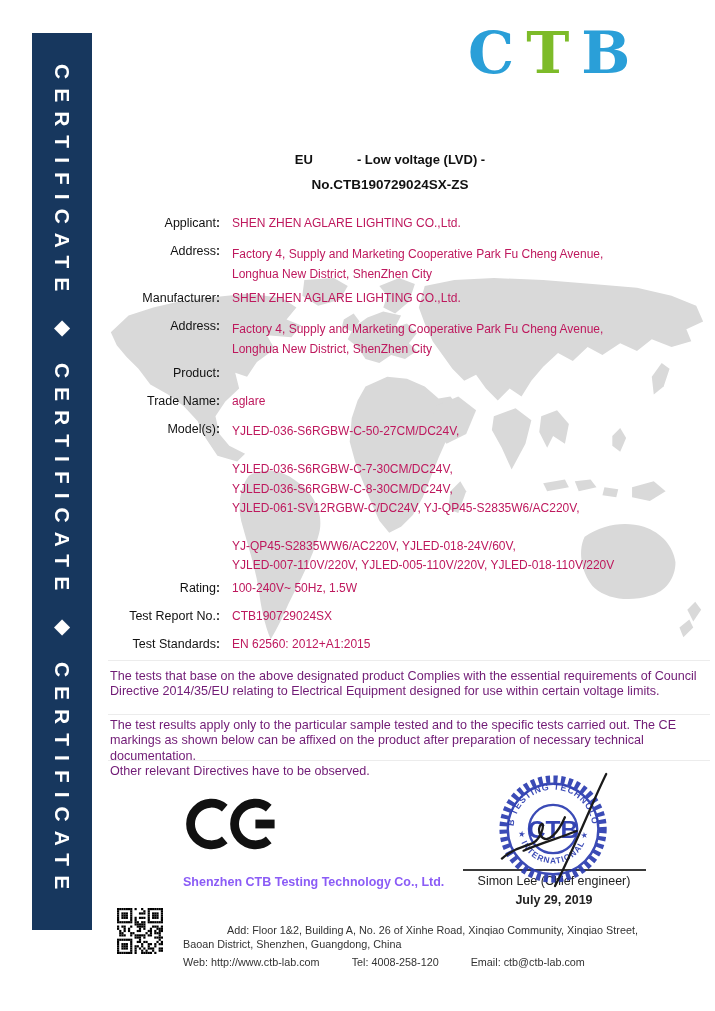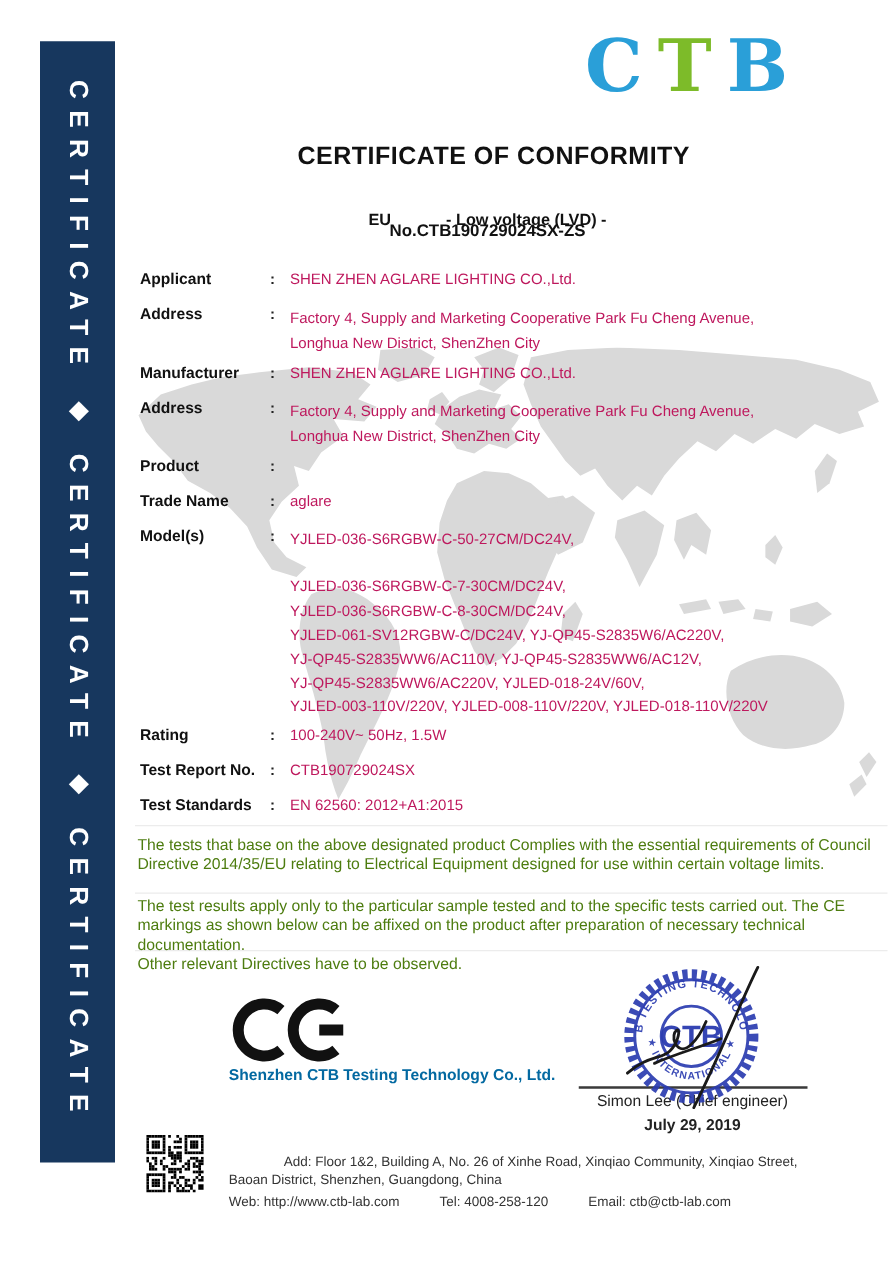--- a/index.html
+++ b/index.html
@@ -33,52 +33,52 @@
   .logo .lt { color:#7dbb29; }
   .logo .lb { color:#2a9fd8; }
   
   .title {
     position:absolute; left:105px; top:114px; width:580px; z-index:1;
     text-align:center; font-size:20px; font-weight:bold; color:#111; letter-spacing:0.4px;
   }
   .subtitle {
     position:absolute; left:105px; top:152px; width:570px; z-index:1;
     display:flex; justify-content:center; gap:44px;
-    font-size:13px; font-weight:bold; color:#111;margin-top:16px;
+    font-size:13px; font-weight:bold; color:#111;
   }
   .certno {
     position:absolute; left:105px; top:177px; width:570px; z-index:1;
     text-align:center; font-size:13.5px; font-weight:bold; color:#111;
   }
   
   .frow {
     position:absolute; left:112px; width:596px; z-index:1;
     display:grid; grid-template-columns:104px 16px 1fr;
     font-size:12px; line-height:15px;
   }
-  .frow .lbl { font-weight:bold; font-size:12.5px; color:#111; }
+  .frow .lbl { font-weight:normal; font-size:12.5px; color:#111;text-align:right; }
   .frow .col { font-weight:bold; color:#222; }
   .frow .val { color:#be185d; }
   .val.twolines { line-height:20px; }
   .val.modellines { line-height:19.2px; }
   
   .para {
     position:absolute; left:110px; width:601px; z-index:1;
-    font-size:12.6px; line-height:15.3px; color:#4d7c0f;
+    font-size:12.6px; line-height:15.3px; color:#701a75;
   }
   .sep { position:absolute; left:108px; width:602px; border-top:1px solid #ececec; z-index:0; }
   
   .ce { position:absolute; left:185px; top:795px; z-index:1; }
   .stamp { position:absolute; left:494px; top:768px; z-index:3; }
   .sigline { position:absolute; left:463px; top:869px; width:183px; border-top:2px solid #3a3a3a; z-index:2; }
   .signame { position:absolute; left:448px; top:874px; width:212px; text-align:center; font-size:12.5px; color:#222; z-index:2; }
   .sigdate { position:absolute; left:448px; top:893px; width:212px; text-align:center; font-size:12.5px; color:#222; z-index:2;font-weight:bold; }
   
   .qr { position:absolute; left:117px; top:908px; width:46px; height:46px; z-index:2; }
-  .f-company { position:absolute; left:183px; top:853px; font-size:12.5px; font-weight:bold; color:#0369a1; z-index:2;text-align:right; }
+  .f-company { position:absolute; left:183px; top:875px; font-size:12.5px; font-weight:bold; color:#8b5cf6; z-index:2;text-align:right; }
   .f-add1 { position:absolute; left:183px; top:924px; font-size:10.8px; color:#333; z-index:2;margin-left:44px; }
   .f-add2 { position:absolute; left:183px; top:938px; font-size:10.8px; color:#333; z-index:2; }
   .f-contact { position:absolute; left:183px; top:956px; display:flex; gap:32px; font-size:10.8px; color:#333; z-index:2; }
   
   .stamp text, .stamp textPath { font-family:"Liberation Sans","DejaVu Sans",sans-serif; }
 </style>
 </head>
 <body>
 
 <div class="page">
@@ -108,21 +108,20 @@
   </svg>
 
   <div class="sidebar">
     <span class="vtext">CERTIFICATE ◆ CERTIFICATE ◆ CERTIFICATE</span>
   </div>
 
   <div class="logo">
     <span class="lc">C</span><span class="lt">T</span><span class="lb">B</span>
   </div>
 
-  <div class="title">CERTIFICATE OF CONFORMITY</div>
   <div class="subtitle">
     <span>EU</span>
     <span>- Low voltage (LVD) -</span>
   </div>
   <div class="certno">No.CTB190729024SX-ZS</div>
 
   <div class="frow" style="top:216px">
     <span class="lbl">Applicant</span>
     <span class="col">:</span>
     <span class="val">SHEN ZHEN AGLARE LIGHTING CO.,Ltd.</span>
@@ -165,23 +164,23 @@
 
   <div class="frow" style="top:422px">
     <span class="lbl">Model(s)</span>
     <span class="col">:</span>
     <span class="val modellines">
       <span>YJLED-036-S6RGBW-C-50-27CM/DC24V,</span><br>
       <br>
       <span>YJLED-036-S6RGBW-C-7-30CM/DC24V,</span><br>
       <span>YJLED-036-S6RGBW-C-8-30CM/DC24V,</span><br>
       <span>YJLED-061-SV12RGBW-C/DC24V, YJ-QP45-S2835W6/AC220V,</span><br>
-      <span>YJ-QP45-S2835WW6/AC110V, YJ-QP45-S2835WW6/AC12V,</span><br>
+      <br>
       <span>YJ-QP45-S2835WW6/AC220V, YJLED-018-24V/60V,</span><br>
-      <span>YJLED-003-110V/220V, YJLED-008-110V/220V, YJLED-018-110V/220V</span>
+      <span>YJLED-007-110V/220V, YJLED-005-110V/220V, YJLED-018-110V/220V</span>
     </span>
   </div>
 
   <div class="frow" style="top:581px">
     <span class="lbl">Rating</span>
     <span class="col">:</span>
     <span class="val">100-240V~ 50Hz, 1.5W</span>
   </div>
 
   <div class="frow" style="top:609px">

